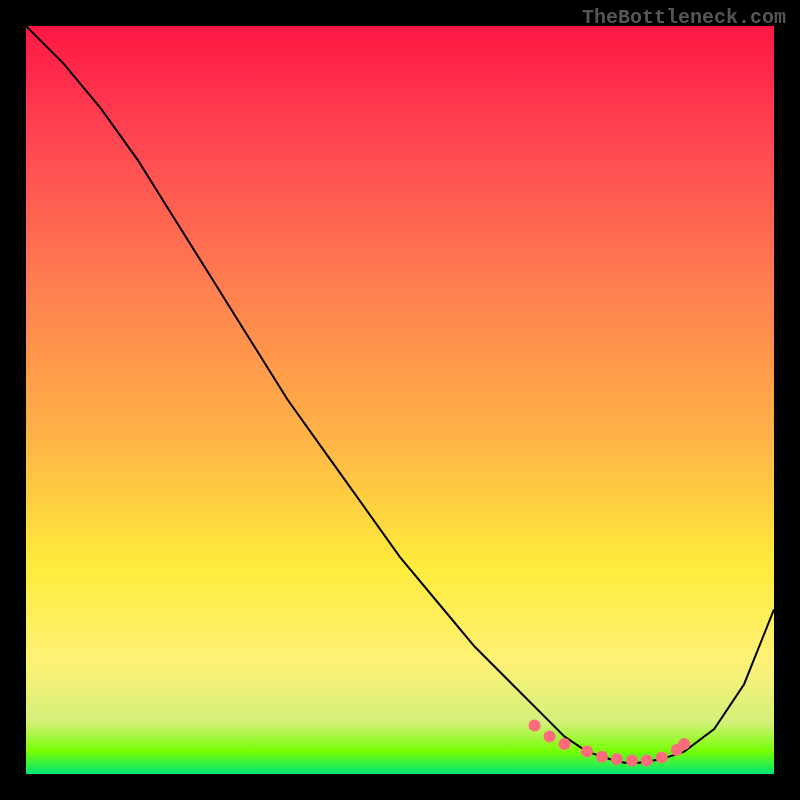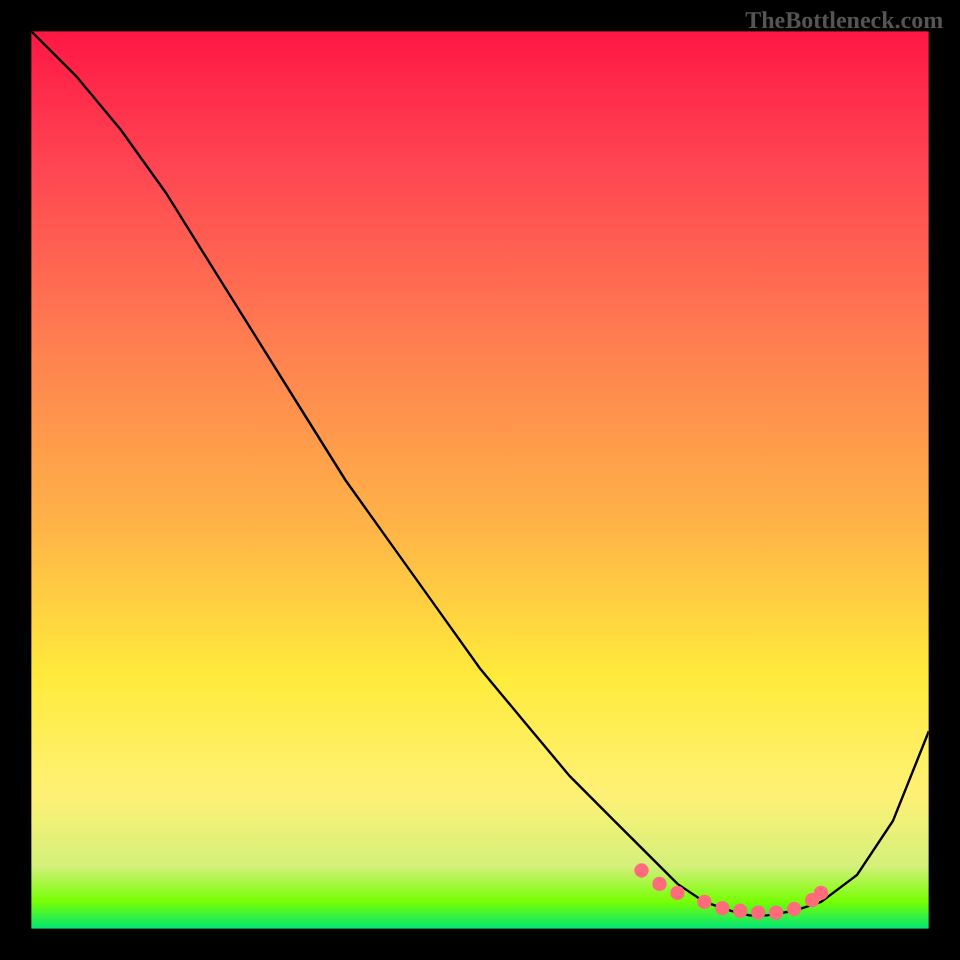--- a/index.html
+++ b/index.html
@@ -12,21 +12,21 @@
       height: 800px;
       background: #000;
       position: relative;
       overflow: hidden;
     }
     .watermark {
       position: absolute;
       top: 6px;
       right: 14px;
       color: #555;
-      font-family: Liberation Serif, serif;
+      font-family: Liberation Mono, monospace;
       font-size: 20px;
       font-weight: bold;
       z-index: 10;
     }
     .plot-area {
       position: absolute;
       left: 26px;
       top: 26px;
       width: 748px;
       height: 748px;

